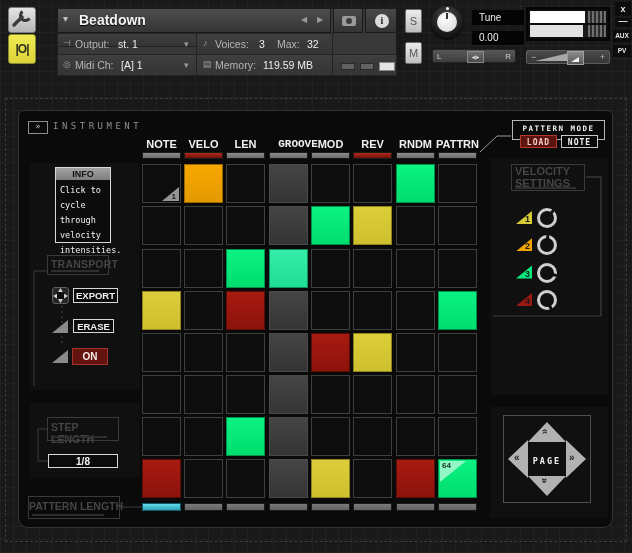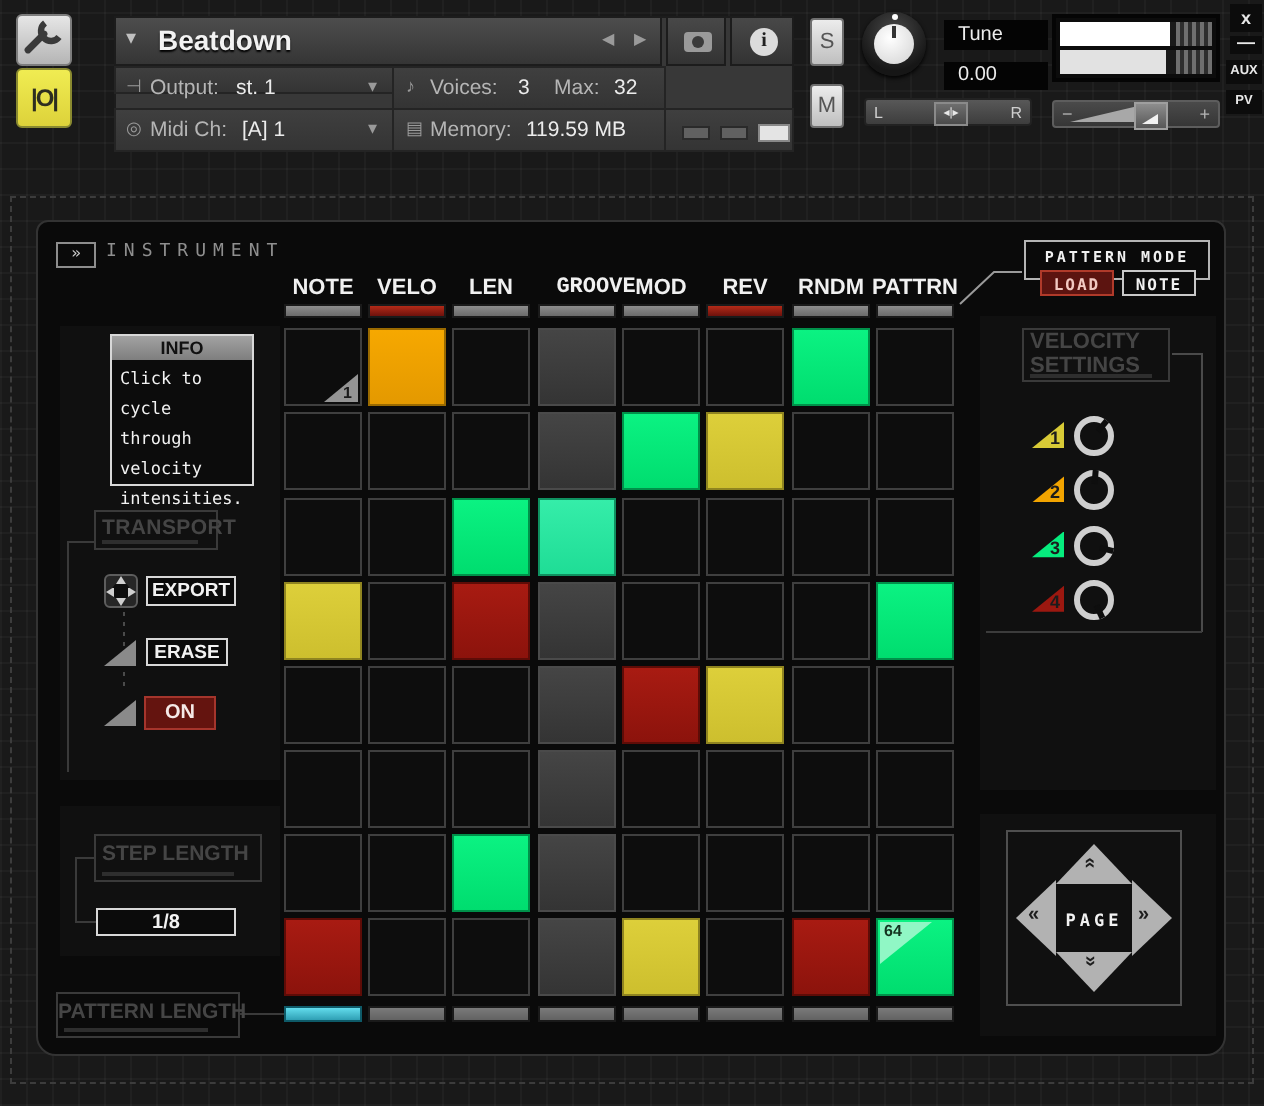--- a/index.html
+++ b/index.html
@@ -127,30 +127,30 @@
     font-family:"DejaVu Sans Mono",monospace;text-align:center;line-height:13px;box-sizing:border-box;}
   .pm-load{left:7px;background:#5c1410;border:1px solid #b03a2a;color:#f2c9c2;}
   .pm-save{left:48px;background:#0a0a0a;border:1px solid #c8c8c8;color:#f0f0f0;}
 
   .side-block{background:#101010;}
   .blk-left1{left:30px;top:163px;width:110px;height:227px;}
   .blk-left2{left:30px;top:403px;width:110px;height:75px;}
   .blk-right1{left:490px;top:158px;width:118px;height:237px;}
   .blk-right2{left:490px;top:407px;width:118px;height:111px;}
 
-  .info-box{left:55px;top:167px;width:72px;height:76px;border:1px solid #d8d8d8;background:#0c0c0c;box-sizing:border-box;}
+  .info-box{left:55px;top:167px;width:56px;height:76px;border:1px solid #d8d8d8;background:#0c0c0c;box-sizing:border-box;}
   .info-hdr{position:absolute;left:0;top:0;width:100%;height:12px;background:linear-gradient(#a2a2a2,#7e7e7e);
     color:#111;font-weight:bold;font-size:9px;text-align:center;line-height:12px;}
   .info-body{position:absolute;left:4px;top:15px;width:58px;color:#f2f2f2;font-size:8.5px;line-height:15px;
     font-family:"DejaVu Sans Mono",monospace;white-space:pre-line;}
   .ghost-box{border:1px solid #3a3a3a;box-sizing:border-box;color:#454545;font-weight:bold;}
   .ghost-box .fine{position:absolute;left:3px;bottom:2px;height:2px;background:#2e2e2e;width:80%;}
   .transport-box{left:47px;top:255px;width:62px;height:20px;font-size:10.5px;}
   .transport-box .t{position:absolute;left:3px;top:2px;letter-spacing:0.2px;}
-  .steplen-box{left:47px;top:417px;width:84px;height:24px;font-size:10.5px;}
+  .steplen-box{left:47px;top:417px;width:72px;height:24px;font-size:10.5px;}
   .steplen-box .t{position:absolute;left:3px;top:3px;}
   .patlen-box{left:28px;top:496px;width:92px;height:23px;font-size:10.5px;}
   .patlen-box .t{position:absolute;left:0;top:3px;white-space:nowrap;}
   .white-btn{border:1px solid #d8d8d8;background:#0b0b0b;color:#f2f2f2;font-weight:bold;text-align:center;box-sizing:border-box;}
   .export-btn{left:73px;top:288px;width:45px;height:15px;font-size:9.5px;line-height:14px;}
   .erase-btn{left:73px;top:319px;width:41px;height:14px;font-size:9.5px;line-height:13px;}
   .on-btn{left:72px;top:348px;width:36px;height:17px;background:#64140f;border:1px solid #a5352c;
     color:#f5e9e7;font-weight:bold;font-size:10px;text-align:center;line-height:16px;box-sizing:border-box;}
   .ramp-icon{position:absolute;background:#8a8a8a;clip-path:polygon(0 100%,100% 100%,100% 0);}
   .erase-icon{left:52px;top:320px;width:16px;height:13px;}

